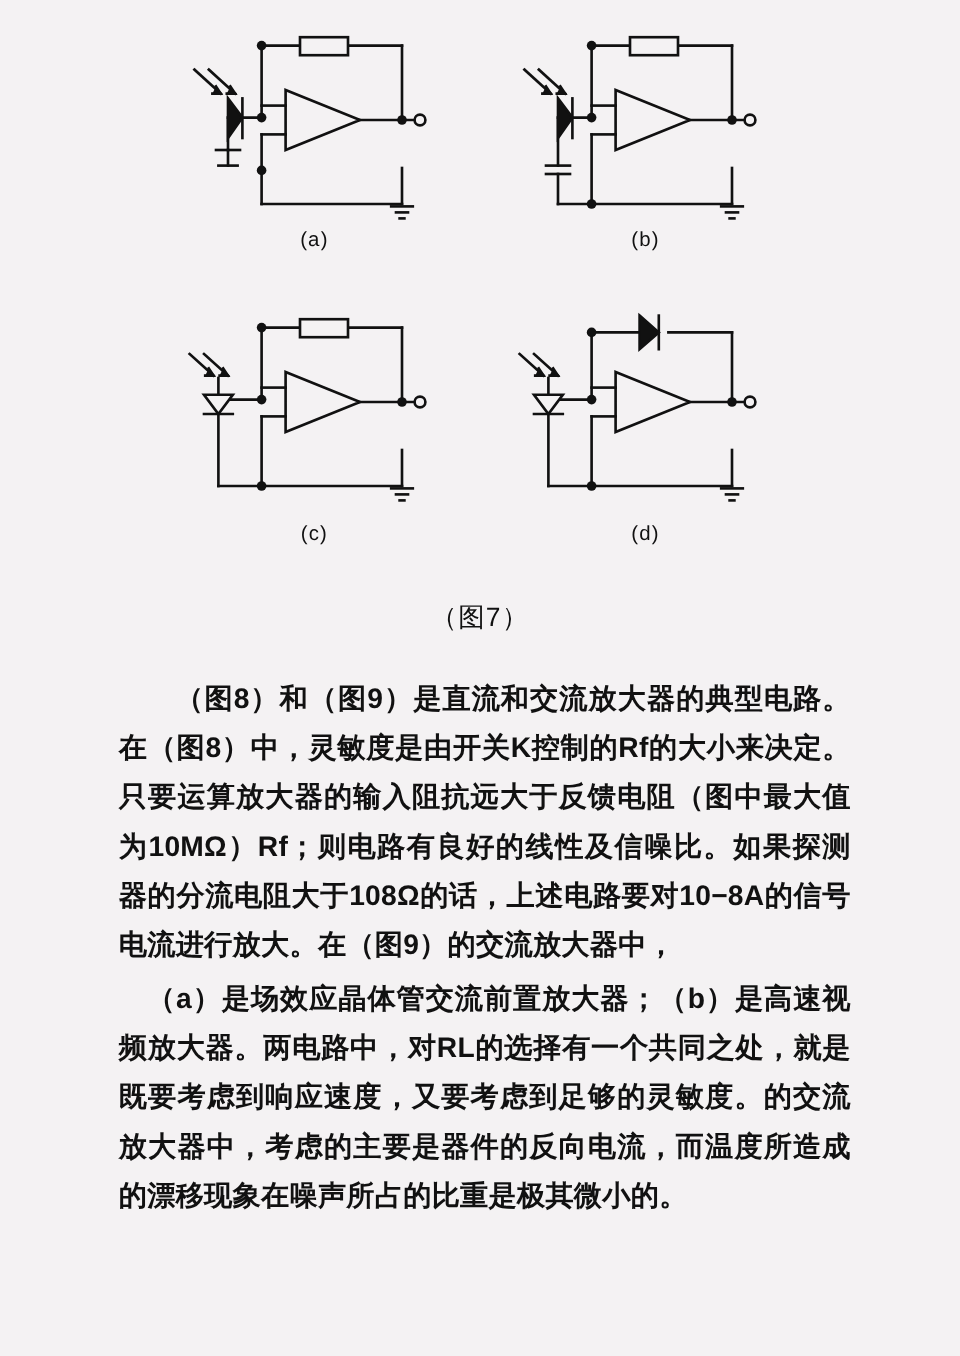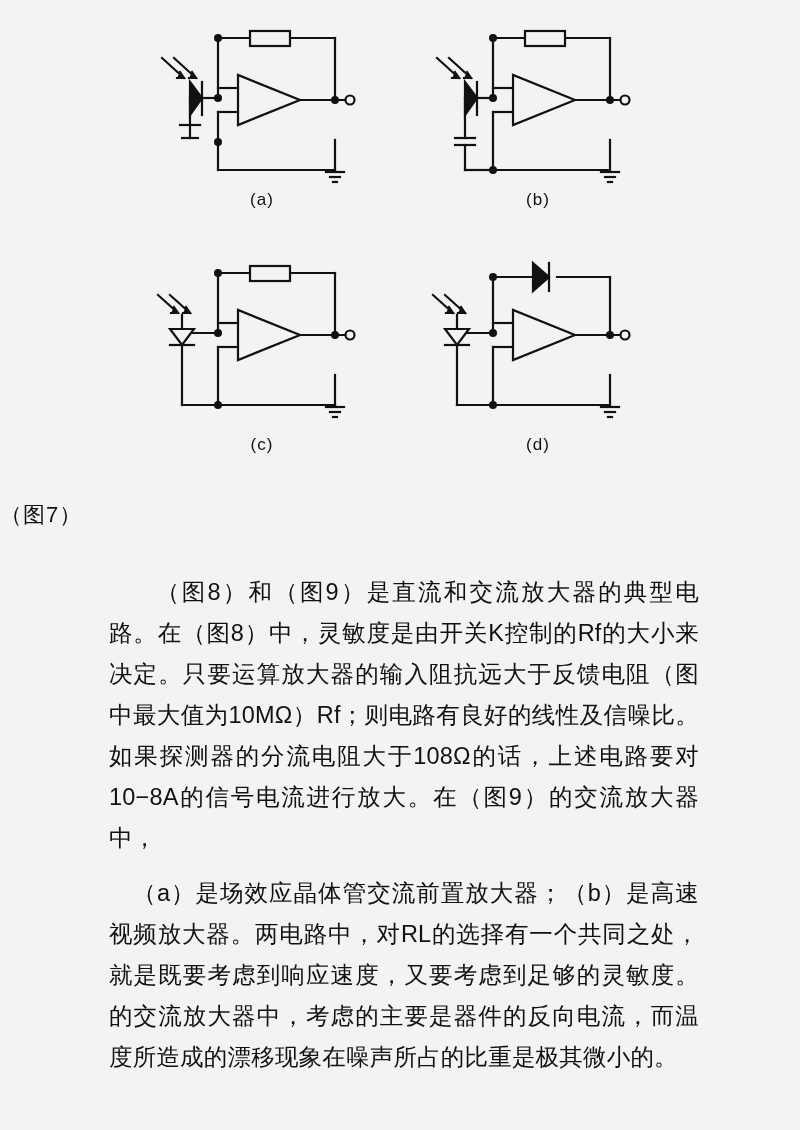--- a/index.html
+++ b/index.html
@@ -43,38 +43,40 @@
   .lab-a { left: 232px; top: 190px; }
   .lab-b { left: 508px; top: 190px; }
   .lab-c { left: 232px; top: 435px; }
   .lab-d { left: 508px; top: 435px; }
 
   .fig-caption {
     position: absolute;
     top: 500px;
     left: 0;
     width: 800px;
+    text-align: center;
     font-size: 22px;
     letter-spacing: 1px;
     color: #111;
   }
 
   .body-text {
     position: absolute;
     top: 558px;
     left: 95px;
     width: 618px;
     font-size: 23.5px;
     line-height: 41px;
     color: #111;
     letter-spacing: 0.2px;
     text-align: justify;
   }
   .body-text p {
-    margin: 14px;
+    margin: 4px;
+    font-weight: bold;
   }
   .indent2 {
     text-indent: 2em;
   }
   .indent1 {
     text-indent: 1em;
   }
 </style>
 </head>
 <body>

